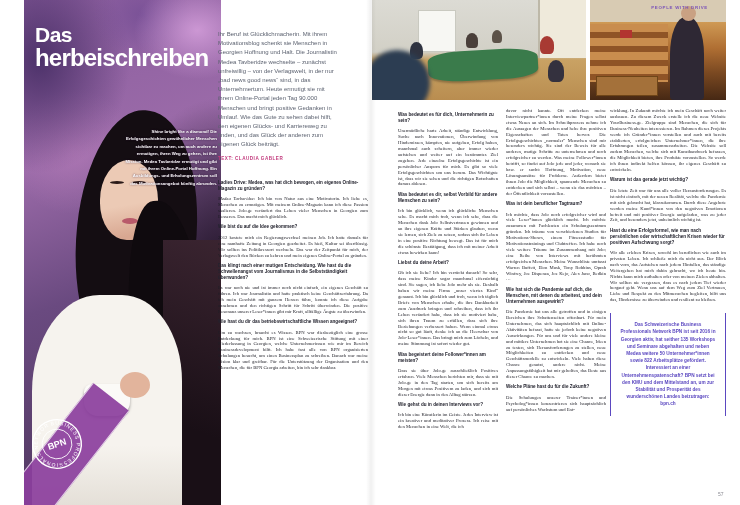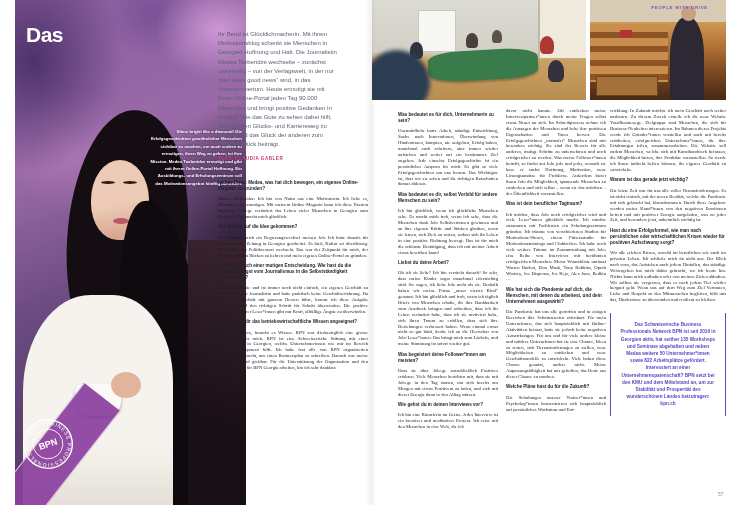--- a/index.html
+++ b/index.html
@@ -1,19 +1,19 @@
 <!DOCTYPE html>
 <html><head>
 <meta charset="utf-8">
 <style>
   html,body{margin:0;padding:0;background:#ffffff;}
   .spread{position:relative;width:740px;height:505px;background:#ffffff;overflow:hidden;
           font-family:"Liberation Sans",sans-serif;}
   
-  .photo-left{position:absolute;left:15px;top:0;width:231px;height:505px;overflow:hidden;
+  .photo-left{position:absolute;left:24px;top:0;width:197px;height:505px;overflow:hidden;
     background:
       radial-gradient(90px 70px at 88% 6%, rgba(214,160,220,.85), transparent 70%),
       radial-gradient(70px 60px at 60% 3%, rgba(120,80,150,.9), transparent 70%),
       radial-gradient(120px 150px at 8% 12%, rgba(70,45,100,.9), transparent 75%),
       radial-gradient(150px 240px at 100% 55%, rgba(30,18,34,.95), transparent 75%),
       radial-gradient(90px 90px at 25% 30%, rgba(190,130,190,.5), transparent 70%),
       linear-gradient(160deg,#8a5d9e 0%,#9a6aa8 30%,#6a4a80 55%,#4a3358 100%);}
   .hair1{position:absolute;left:52px;top:110px;width:120px;height:260px;background:#140d12;border-radius:48% 52% 40% 55%;transform:rotate(6deg);}
   .hair2{position:absolute;left:108px;top:200px;width:80px;height:310px;background:#0f0a0e;border-radius:40% 55% 20% 40%;transform:rotate(-4deg);}
   .face{position:absolute;left:76px;top:160px;width:58px;height:80px;border-radius:50% 50% 46% 46%;
@@ -98,20 +98,21 @@
     <div class="hair2"></div>
     <div class="furniture"></div>
     <div class="blouse"></div>
     <div class="cup"></div>
     <div class="hand"></div>
 
     <div class="title">
       <div class="row1">
         <span class="t-das">Das</span>
       </div>
+      <div class="t-line2">herbeischreiben</div>
     </div>
 
     <div class="photo-caption">Shine bright like a diamond! Die Erfolgsgeschichten gewöhnlicher Menschen sichtbar zu machen, um auch andere zu ermutigen, ihren Weg zu gehen, ist ihre Mission. Medea Tavberidze ermutigt und gibt mit ihrem Online-Portal Hoffnung. Ein Ausbildungs- und Erholungszentrum soll das Motivationsangebot künftig abrunden.</div>
 
     <div class="ribbon"></div>
     <div class="stamp">
       <svg viewBox="0 0 60 60" width="54" height="54">
         <circle cx="30" cy="30" r="27" fill="none" stroke="#ffffff" stroke-width="1.6"></circle>
         <circle cx="30" cy="30" r="16.5" fill="none" stroke="#ffffff" stroke-width="0.9"></circle>
         <defs>

